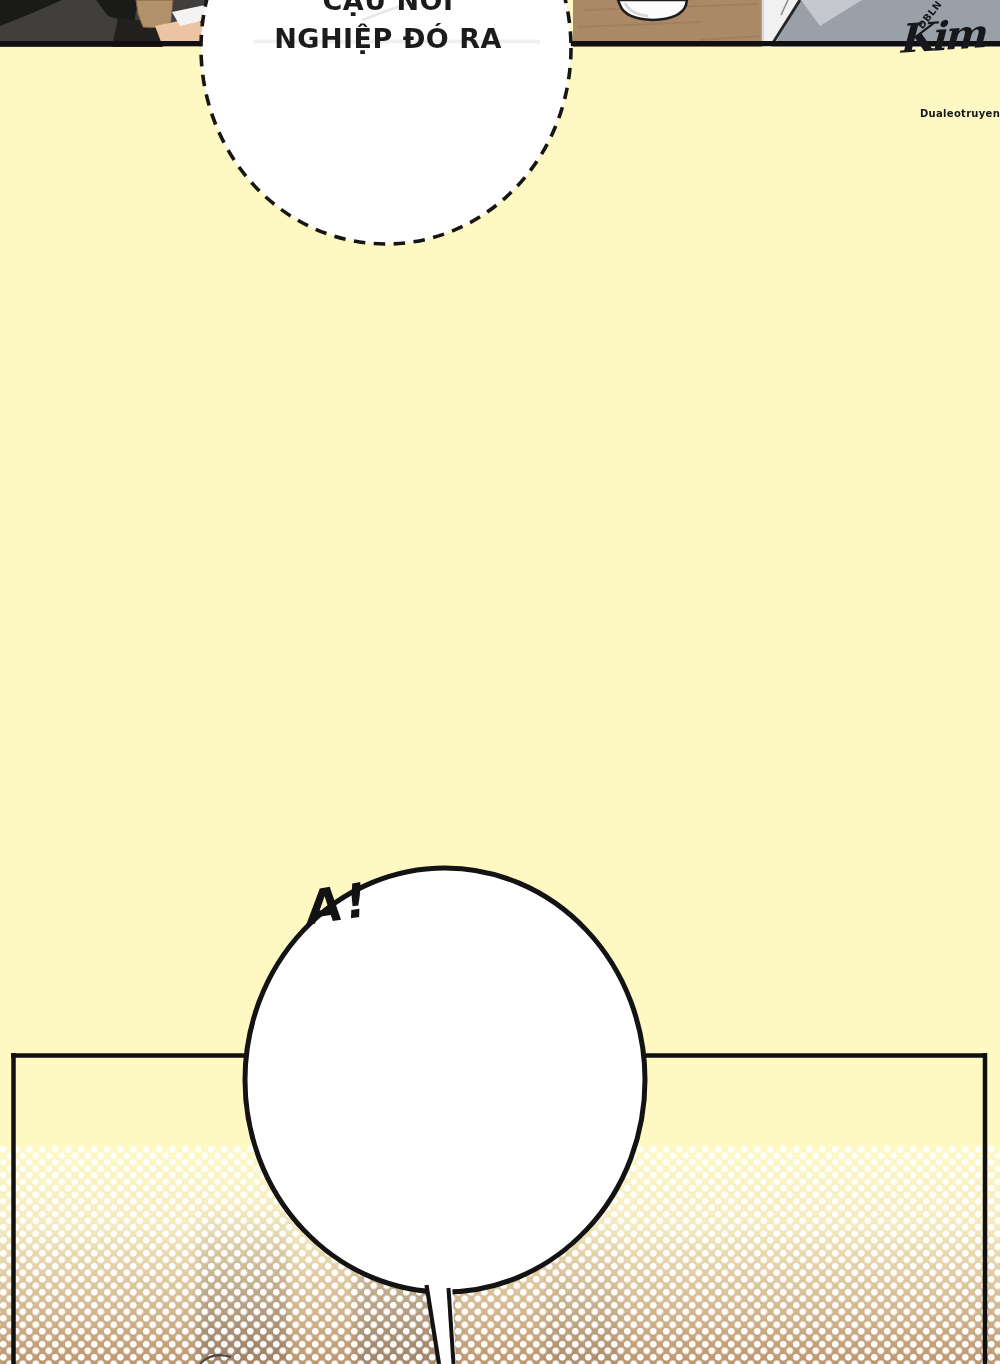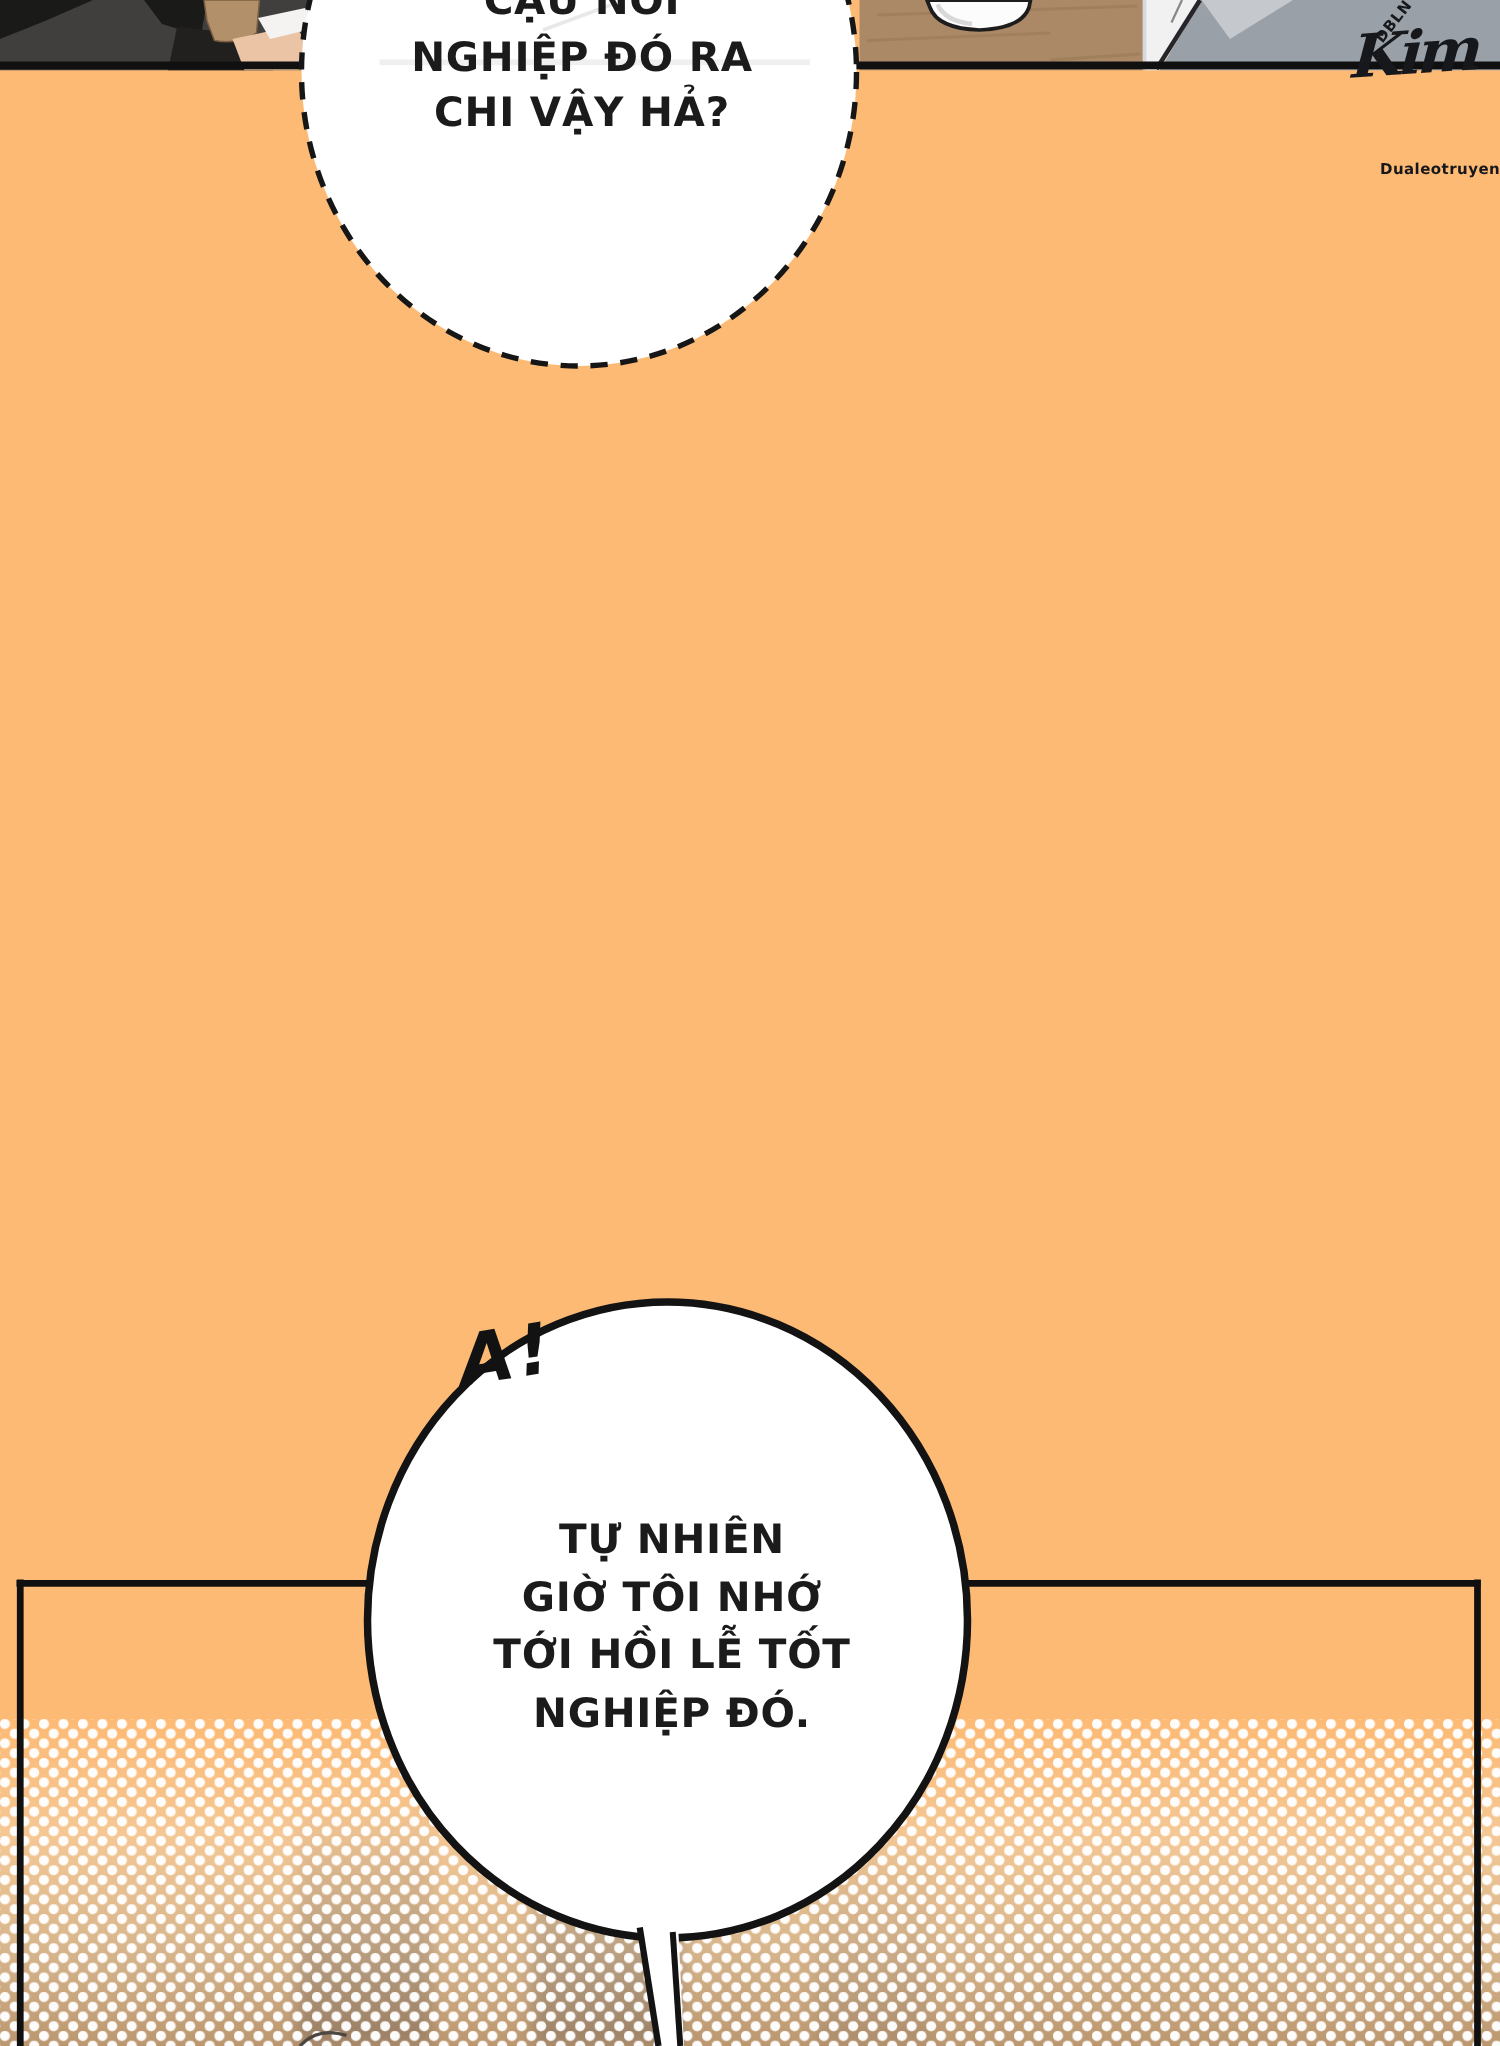--- a/index.html
+++ b/index.html
@@ -1,17 +1,17 @@
 <!DOCTYPE html>
 <html><head>
 <meta charset="utf-8">
 <style>
   html,body{margin:0;padding:0;background:#ffffff;}
   .page{
-    position:relative;width:1000px;height:1364px;background:#fdba74;
+    position:relative;width:1000px;height:1364px;background:#fef9c3;
     overflow:hidden;font-family:"DejaVu Sans",sans-serif;
   }
   .layer{position:absolute;left:0;top:0;}
   svg{display:block;}
   
   .halftone{
     position:absolute;left:0;top:1146px;width:1000px;height:218px;z-index:1;
     background:linear-gradient(180deg,
       rgba(234,219,196,0) 0%,
       rgba(233,216,189,0.45) 36%,
@@ -116,29 +116,22 @@
 
     <ellipse cx="445" cy="1080" rx="200" ry="212" stroke="#131313" stroke-width="5" fill="#ffffff"></ellipse>
     <path d="M425,1282 L452,1282 L456,1364 L437,1364 Z" fill="#ffffff"></path>
     <path d="M426.5,1285 L439,1364" stroke="#131313" stroke-width="4.2"></path>
     <path d="M448.5,1288 L453.5,1364" stroke="#131313" stroke-width="4"></path>
   </svg>
 
   <div class="speech-text whisper-text">
     <div>CẬU NÓI</div>
     <div>NGHIỆP ĐÓ RA</div>
-    <div>CHI VẬY HẢ?</div>
   </div>
 
-  <div class="speech-text main-text">
-    <div>TỰ NHIÊN</div>
-    <div>GIỜ TÔI NHỚ</div>
-    <div>TỚI HỒI LỄ TỐT</div>
-    <div>NGHIỆP ĐÓ.</div>
-  </div>
 
   <div class="sfx-a">A!</div>
 
   <div class="watermark">
     <span class="wm-initials">DBLN</span>
     <span class="wm-name">Kim</span>
     <span class="wm-site">Dualeotruyen</span>
   </div>
 
 </div>

